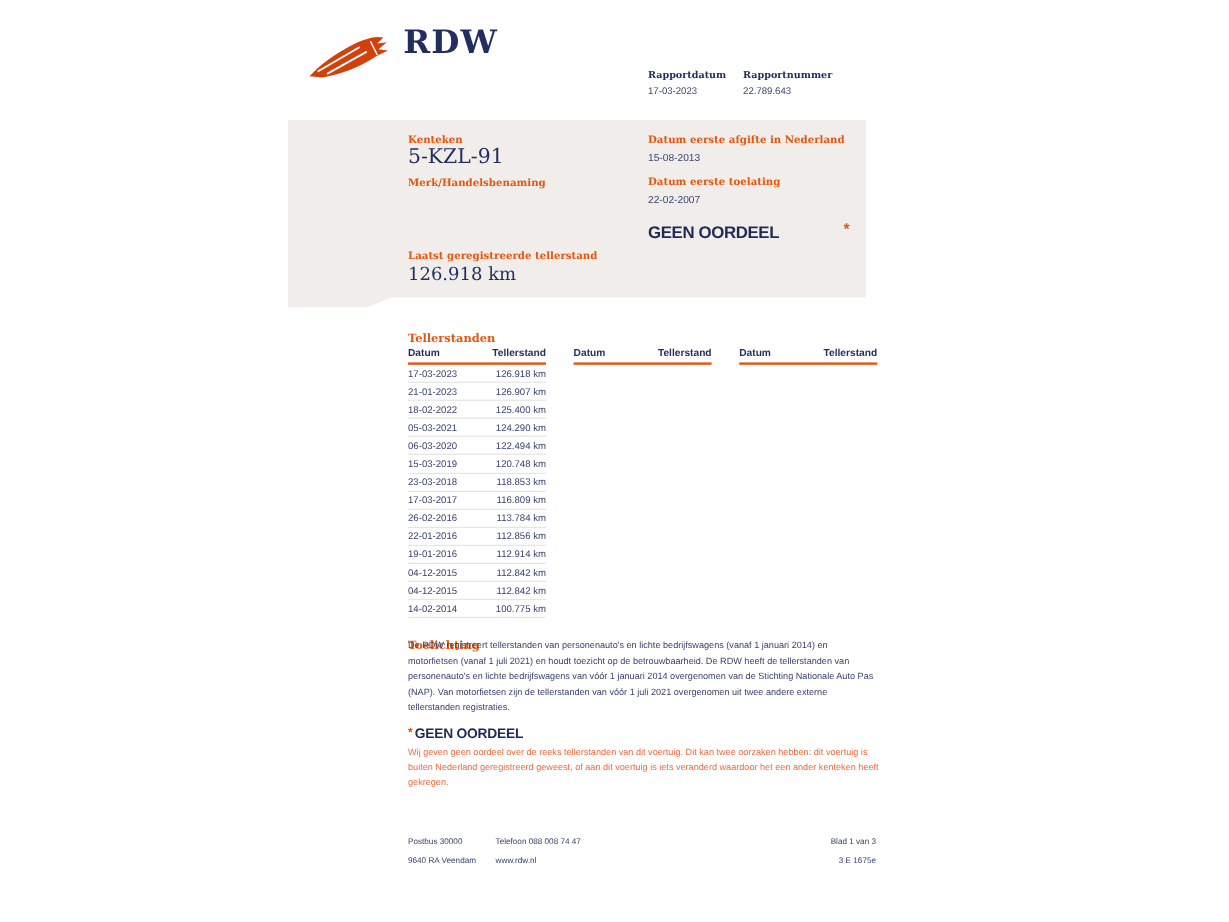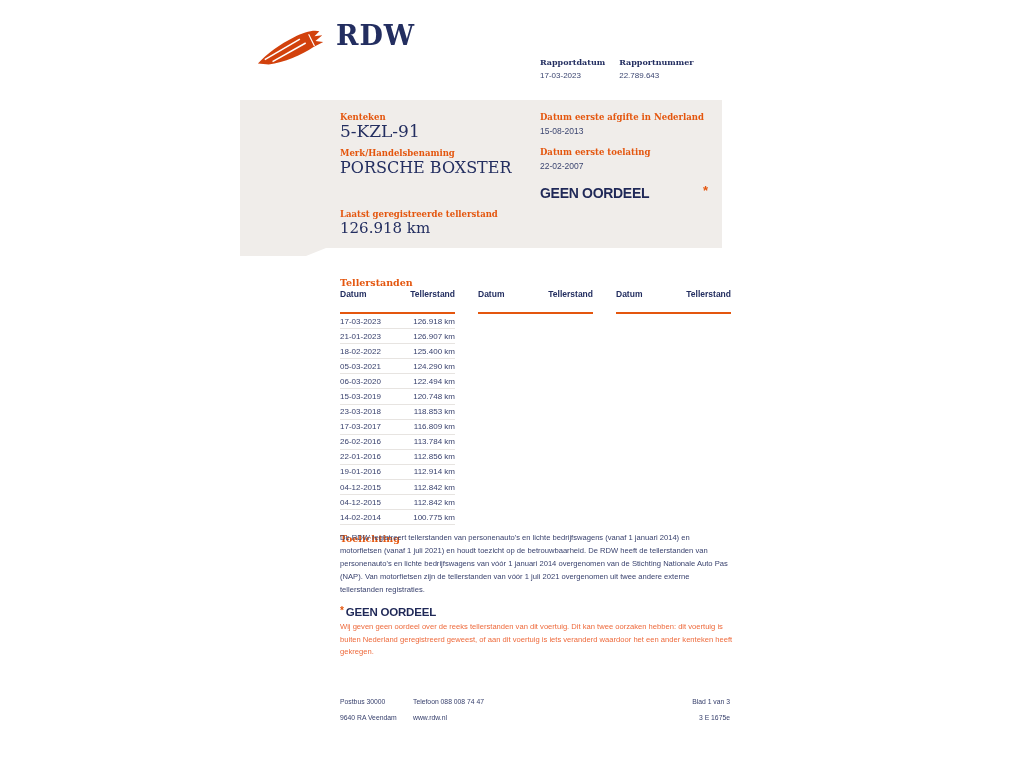--- a/index.html
+++ b/index.html
@@ -27,21 +27,21 @@
   .teller{left:340px;top:219px;font-size:15px;}
   .sansval{font-size:8.5px;color:#3c4671;}
   .oordeel{left:540px;top:185px;font-size:14px;font-weight:700;color:#1f2857;letter-spacing:-0.3px;}
   .asterisk{left:703px;top:183px;font-size:13px;font-weight:700;color:#e4560e;}
 
   
   .section-title{font-size:9.5px;font-weight:700;color:#e4560e;font-family:"DejaVu Serif","Liberation Serif",serif;}
   .meter-groups{left:340px;top:289px;width:392px;display:flex;gap:23px;}
   .mgroup{width:115px;flex:0 0 115px;}
   .mhead{display:flex;justify-content:space-between;font-size:8.5px;font-weight:700;
-         color:#232e60;padding-bottom:13px;border-bottom:2px solid #e4560e;}
+         color:#232e60;padding-bottom:3px;border-bottom:2px solid #e4560e;}
   .mrow{display:flex;justify-content:space-between;align-items:center;height:14.1px;
         border-bottom:1px solid #e7e4e1;font-size:8px;color:#39426e;}
 
   
   .bodytext{font-size:7.6px;line-height:13px;color:#39426e;width:393px;}
   .go-head{font-size:11.5px;font-weight:700;color:#1f2857;letter-spacing:-0.2px;}
   .go-head .star{color:#e4560e;font-size:10px;vertical-align:2px;margin-right:2px;}
   .go-body{font-size:7.6px;line-height:12.5px;color:#ee6a3c;width:393px;}
 
   
@@ -71,21 +71,20 @@
       <div class="val">22.789.643</div>
     </div>
   </div>
 
   <div class="abs panel"></div>
 
   <div class="abs olabel" style="left:340px;top:112px;">Kenteken</div>
   <div class="abs serifval kenteken">5-KZL-91</div>
 
   <div class="abs olabel" style="left:340px;top:148px;text-align:center;">Merk/Handelsbenaming</div>
-  <div class="abs serifval merk">PORSCHE BOXSTER</div>
 
   <div class="abs olabel" style="left:340px;top:209px;">Laatst geregistreerde tellerstand</div>
   <div class="abs serifval teller">126.918 km</div>
 
   <div class="abs olabel" style="left:540px;top:112px;">Datum eerste afgifte in Nederland</div>
   <div class="abs sansval" style="left:540px;top:126px;">15-08-2013</div>
 
   <div class="abs olabel" style="left:540px;top:147px;">Datum eerste toelating</div>
   <div class="abs sansval" style="left:540px;top:161px;">22-02-2007</div>
 

